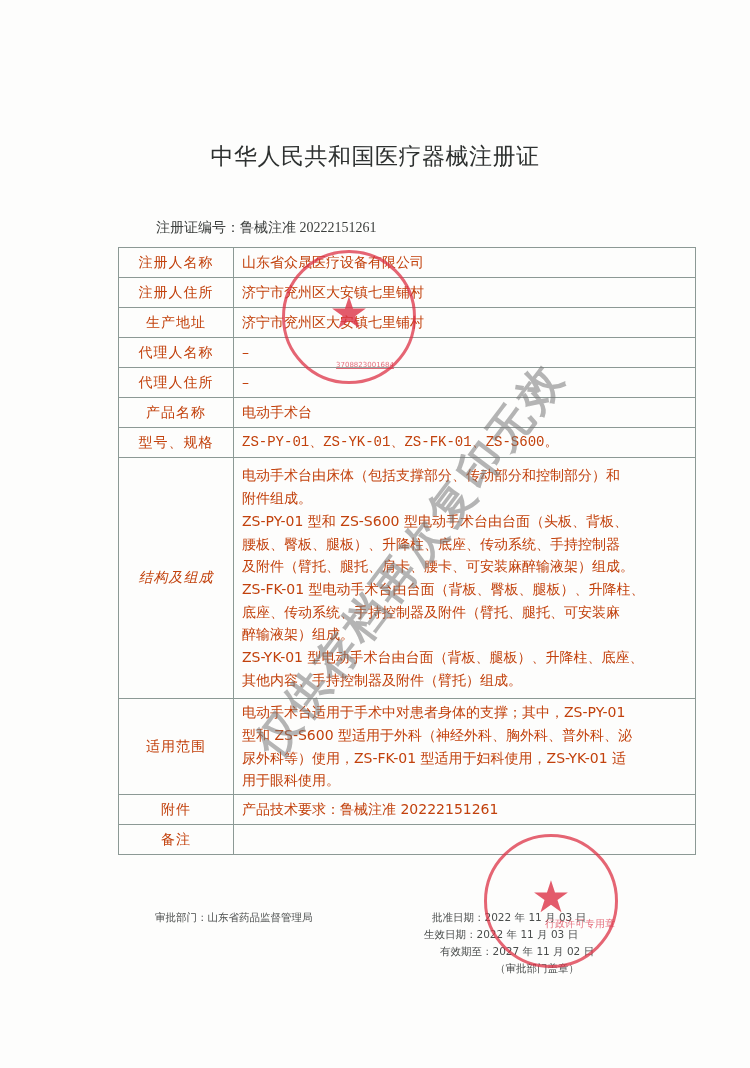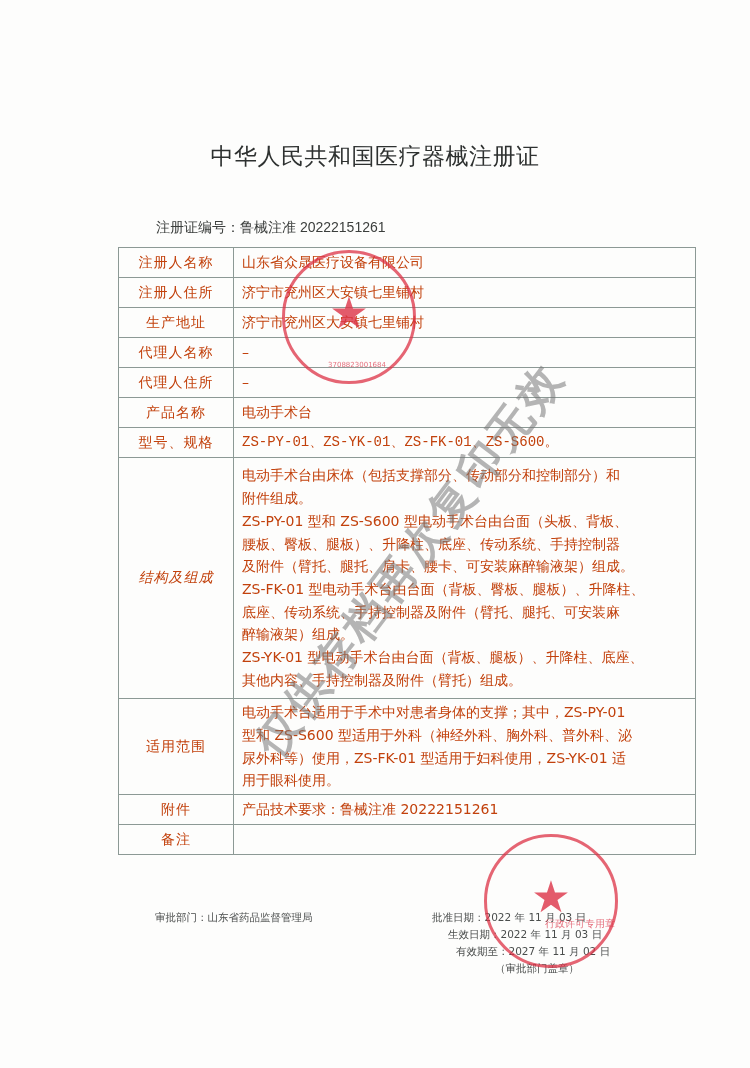--- a/index.html
+++ b/index.html
@@ -8,21 +8,21 @@
     font-family: "DejaVu Sans", "Liberation Sans", sans-serif; color: #3a3d3c;
   }
   .page { position: absolute; left: 0; top: 0; width: 750px; height: 1068px; background: #fdfdfc; }
   .title {
     position: absolute; left: 0; width: 750px; top: 141px; text-align: center;
     font-size: 23px; letter-spacing: 0.5px; color: #2e3130; font-weight: normal;
   }
   .regno {
     position: absolute; left: 156px; top: 219px; font-size: 14px; color: #3b3e3c;
   }
-  .regno .num { font-family: Liberation Sans, sans-serif; }
+  .regno .num { font-family: Liberation Serif, serif; }
   table.cert {
     position: absolute; left: 118px; top: 247px; width: 578px;
     border-collapse: collapse; table-layout: fixed;
   }
   table.cert td { border: 1.5px solid #8c9995; font-size: 14px; color: #c2410c; padding: 0; }
   table.cert td.lab { width: 114px; text-align: center; letter-spacing: 1px; }
   table.cert td.val { padding-left: 8px; padding-right: 1px; line-height: 22.7px; }
   table.cert tr.r1 td { height: 29px; }
   .mono { font-family: Liberation Mono, monospace; }
   .foot {
@@ -112,28 +112,28 @@
     </tr>
     <tr class="r1">
       <td class="lab">备注</td>
       <td class="val"></td>
     </tr>
   </tbody>
     </table>
 
   <div class="foot" style="left:155px; top:895px;">审批部门：山东省药品监督管理局</div>
   <div class="foot" style="left:432px; top:895px;">批准日期：2022 年 11 月 03 日</div>
-  <div class="foot" style="left:448px; top:912px;">生效日期：2022 年 11 月 03 日</div>
-  <div class="foot" style="left:456px; top:929px;">有效期至：2027 年 11 月 02 日</div>
+  <div class="foot" style="left:424px; top:912px;">生效日期：2022 年 11 月 03 日</div>
+  <div class="foot" style="left:440px; top:929px;">有效期至：2027 年 11 月 02 日</div>
   <div class="foot" style="left:495px; top:946px;">（审批部门盖章）</div>
 
   <div class="stamp" style="left:282px; top:250px; width:128px; height:128px;">
     <div class="inner" style="left:8px; top:8px; width:110px; height:110px; border:none;"></div>
     <div class="star" style="left:0; top:38px; width:128px; font-size:44px; line-height:44px;">★</div>
-    <div class="ring-text" style="left:8px; top:108px; width:128px; text-align:center; font-size:7px;">3708823001684</div>
+    <div class="ring-text" style="left:16px; top:108px; width:128px; text-align:center; font-size:7px;text-decoration:underline;">3708823001684</div>
   </div>
 
   <div class="stamp" style="left:484px; top:834px; width:128px; height:128px;">
     <div class="star" style="left:0; top:38px; width:128px; font-size:44px; line-height:44px;">★</div>
     <div class="ring-text" style="left:0; top:80px; width:128px; text-align:right; font-size:10px;">行政许可专用章</div>
   </div>
 
   <div class="watermark">仅供存档再次复印无效</div>
 </div>
 

